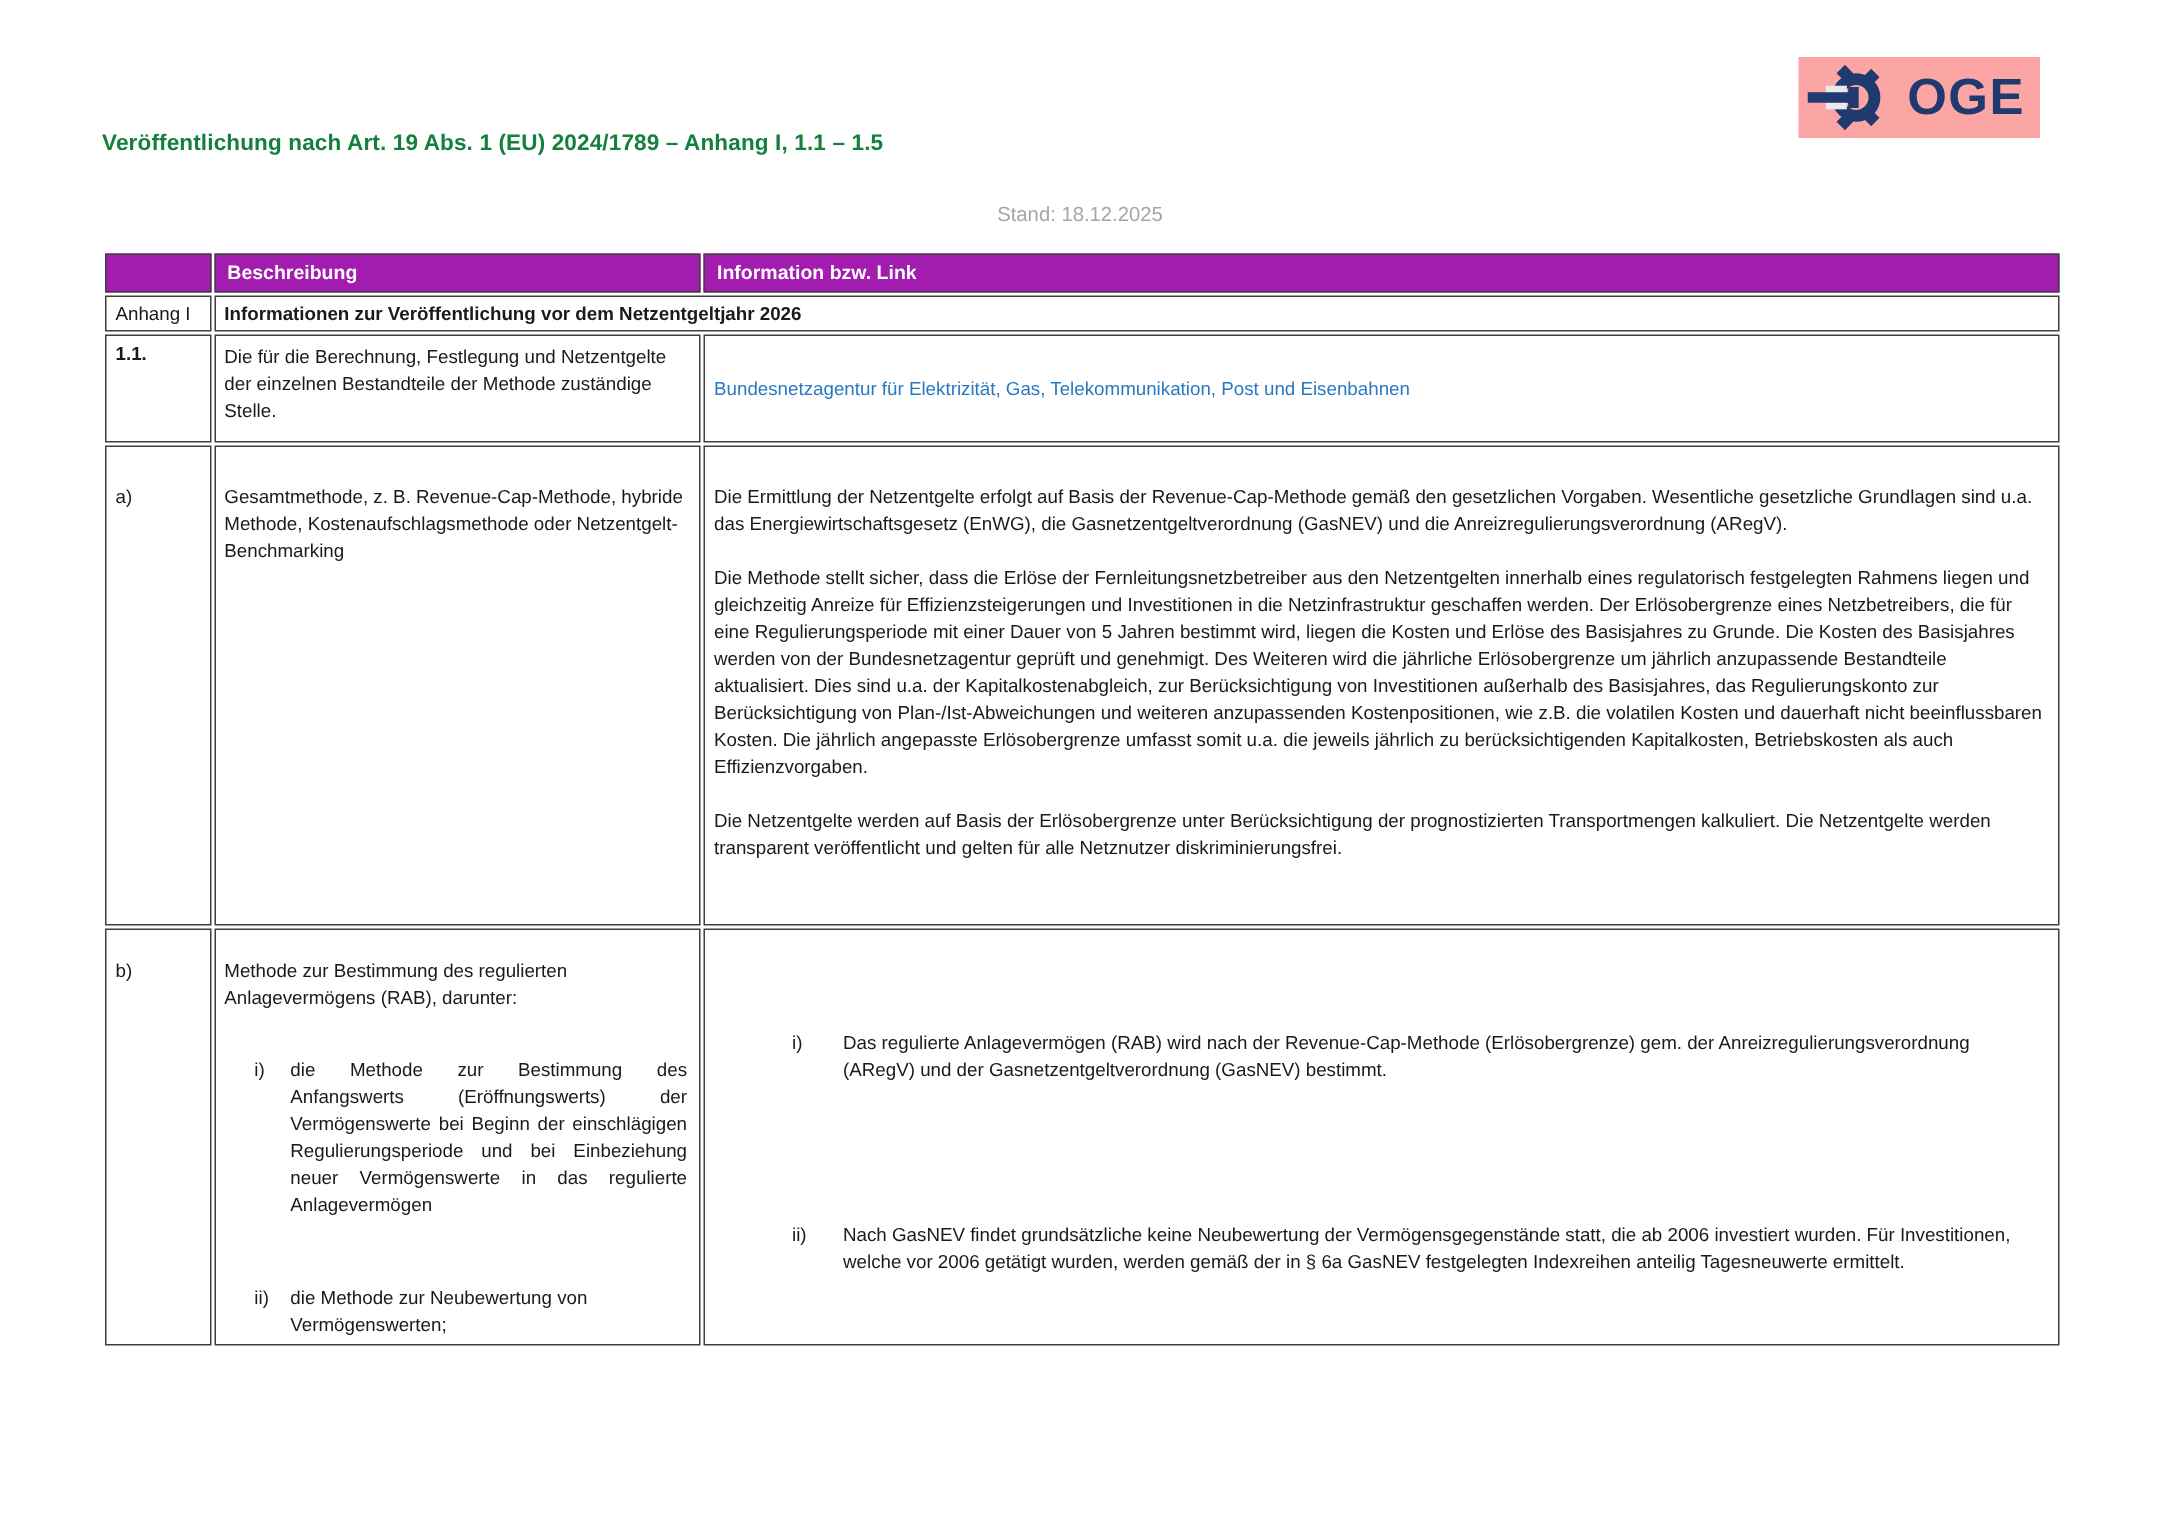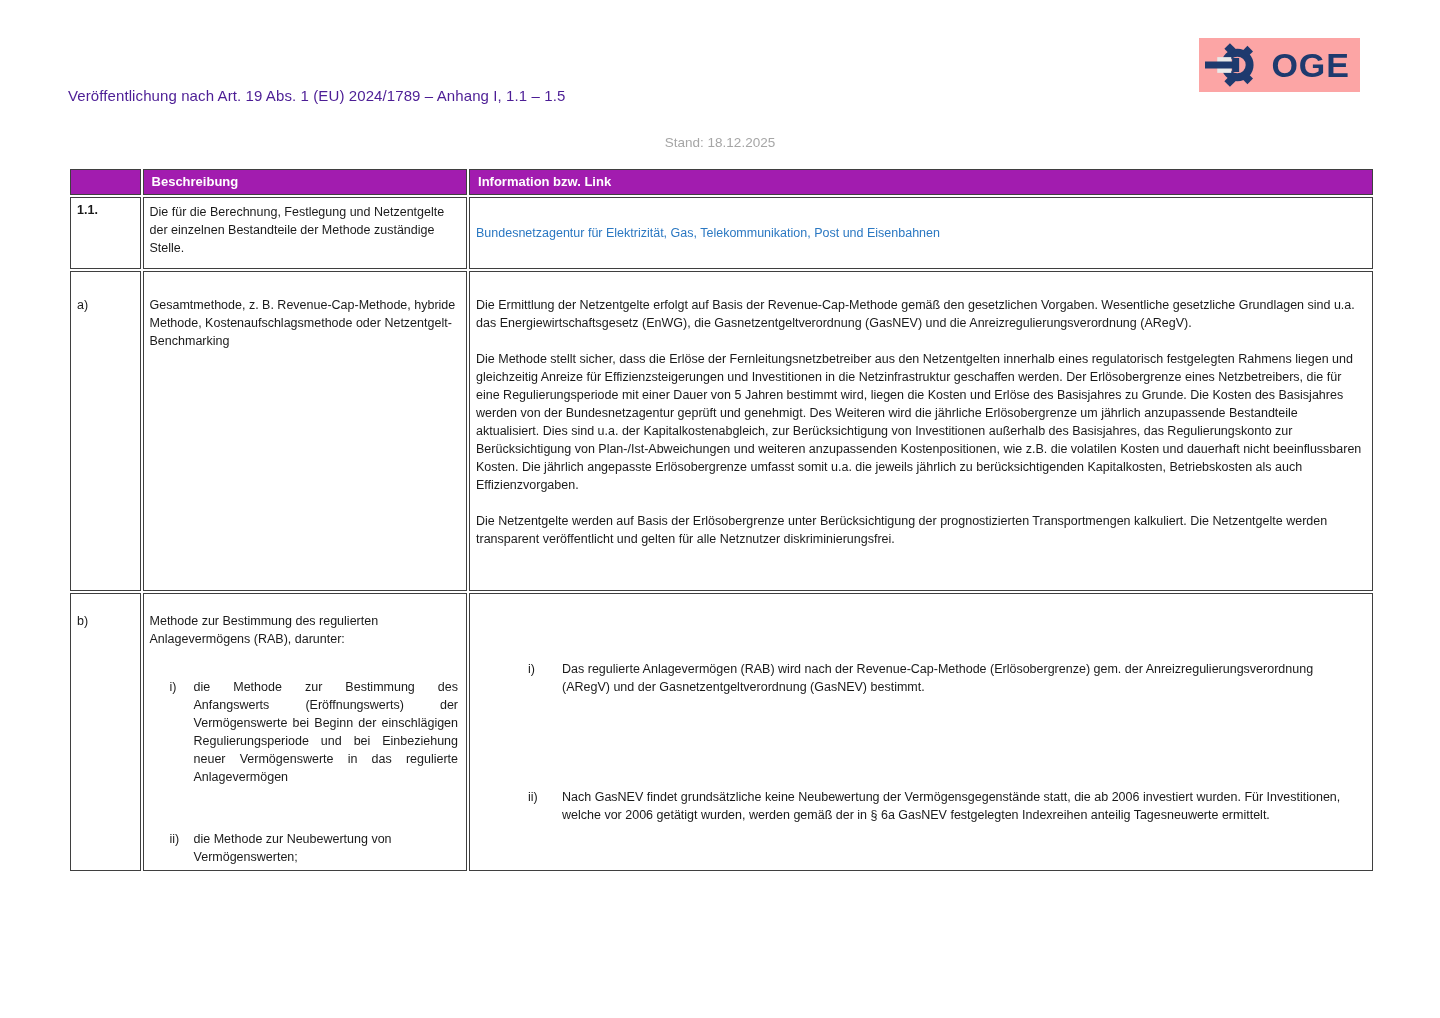--- a/index.html
+++ b/index.html
@@ -5,21 +5,21 @@
   * { margin: 0; padding: 0; box-sizing: border-box; }
   html, body { background: #ffffff; }
   body {
     width: 1440px; height: 1018px; position: relative;
     font-family: "Liberation Sans", "DejaVu Sans", sans-serif;
     color: #1a1a1a;
   }
 
   .doc-title {
     position: absolute; left: 68px; top: 87px;
-    font-size: 15px; font-weight: normal; color: #4c1d95;
+    font-size: 15px; font-weight: bold; color: #15803d;
     letter-spacing: 0.1px;
   }
 
   .stand-date {
     position: absolute; left: 0; right: 0; top: 135px;
     text-align: center; font-size: 13.5px; color: #a6a6a6;
   }
 
   .logo {
     position: absolute; top: 38px; right: 80px;
@@ -111,20 +111,24 @@
       <col style="width:897px">
   </colgroup>
 
   <tbody>
       <tr>
     <th class="col-head"></th>
     <th class="col-head">Beschreibung</th>
     <th class="col-head">Information bzw. Link</th>
   </tr>
 
+  <tr class="row-anhang">
+    <td>Anhang I</td>
+    <td colspan="2" class="bold">Informationen zur Veröffentlichung vor dem Netzentgeltjahr 2026</td>
+  </tr>
 
   <tr class="row-11">
     <td class="num-cell">1.1.</td>
     <td class="desc-cell">Die für die Berechnung, Festlegung und Netzentgelte der einzelnen Bestandteile der Methode zuständige Stelle.</td>
     <td class="link-cell">
       <a class="doc-link">Bundesnetzagentur für Elektrizität, Gas, Telekommunikation, Post und Eisenbahnen</a>
     </td>
   </tr>
 
 

